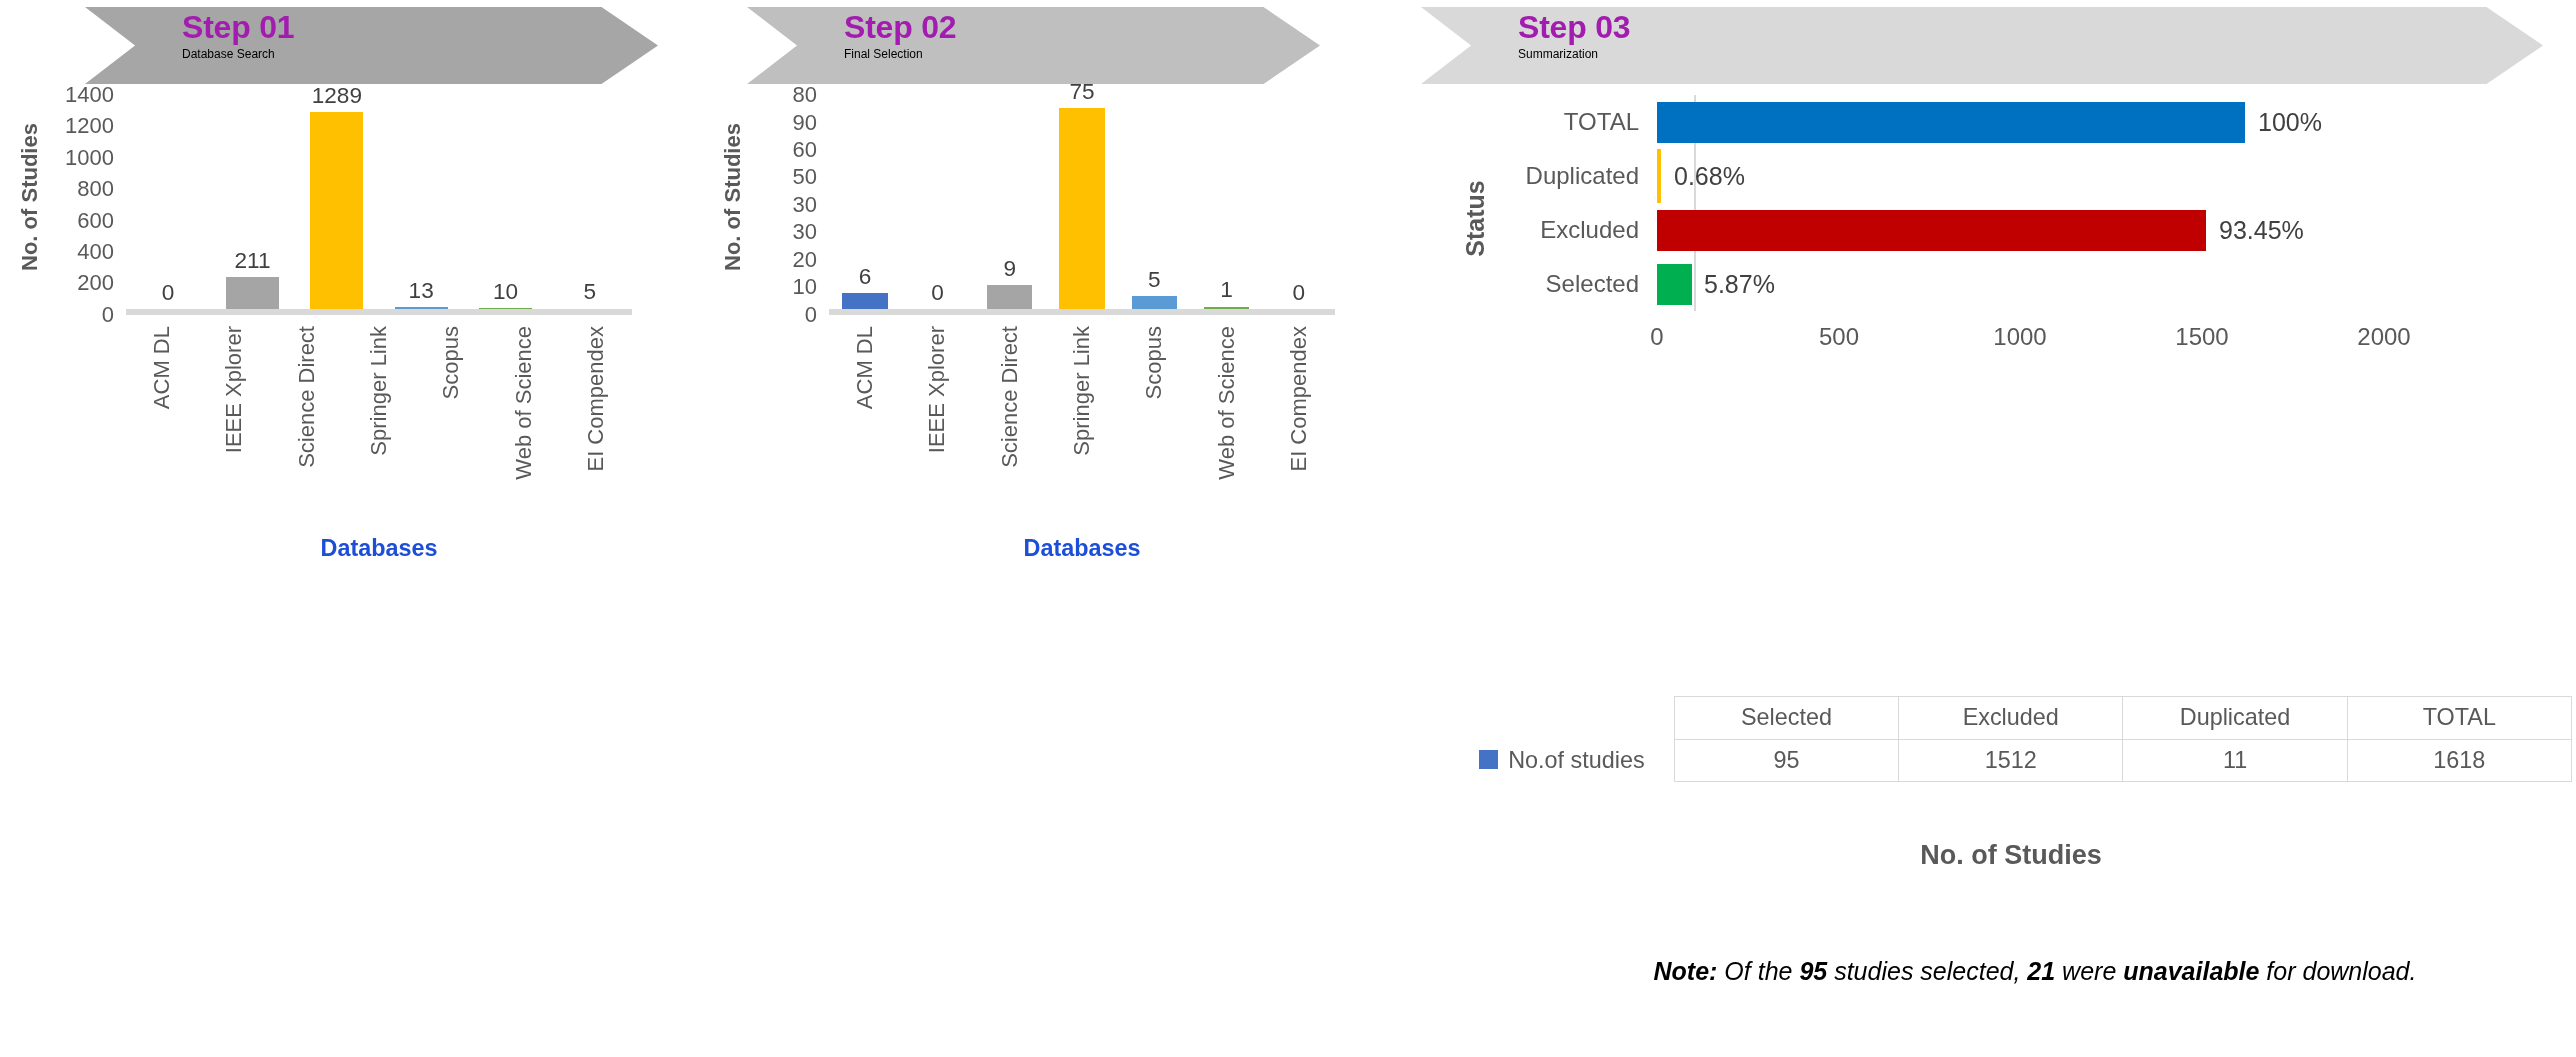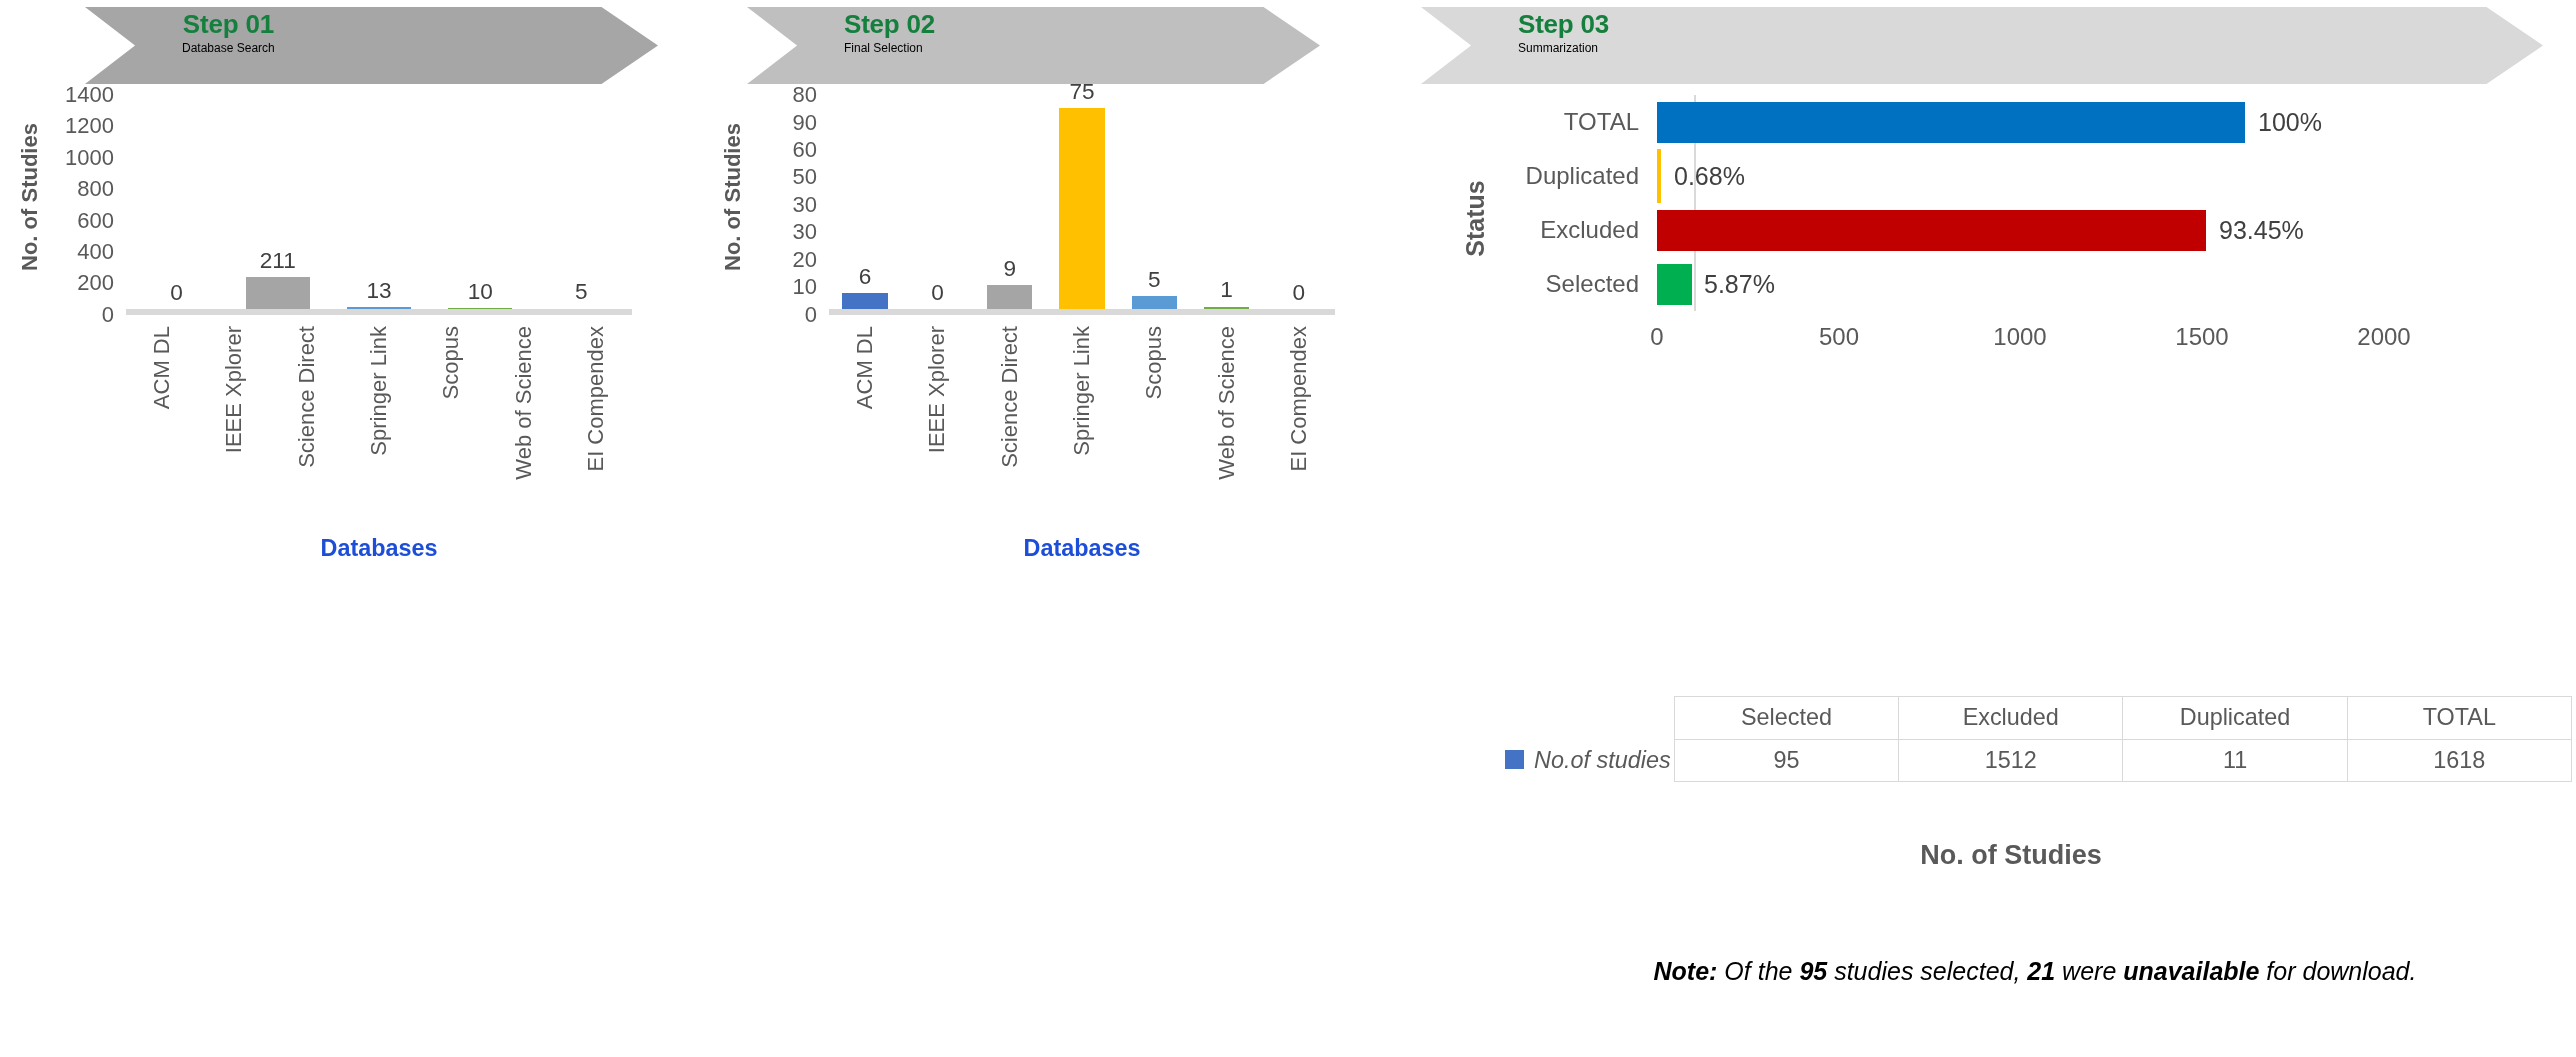--- a/index.html
+++ b/index.html
@@ -27,23 +27,23 @@
     inset: 0;
   }
   .banner-text {
     position: absolute;
     left: 97px;
     top: 4.8px;
     z-index: 3;
     line-height: 1.05;
   }
   .banner-title {
-    font-size: 26px;
+    font-size: 32px;
     font-weight: bold;
-    color: #15803d;
+    color: #a21caf;
     letter-spacing: -0.2px;
     text-align: center;
   }
   .banner-sub {
     font-size: 12px;
     color: #000000;
     margin-top: 3.2px;
   }
 
   
@@ -268,24 +268,23 @@
     font-size: 23.4px;
     color: #595959;
     font-weight: normal;
     text-align: center;
     padding: 7.3px 3.2px;
     height: 39px;
     box-sizing: border-box;
   }
   table.dt td.legendcell, table.dt th.legendcell {
     border: none;
-    text-align: right;
+    text-align: center;
     padding-left: 3.2px;
     white-space: nowrap;
-    font-style: italic;
   }
   .legend-swatch {
     display: inline-block;
     width: 19.4px;
     height: 19.4px;
     background: #4472C4;
     margin-right: 9.7px;
     vertical-align: -1.6px;
   }
   #hc-xtitle {
@@ -359,20 +358,25 @@
   <div class="vc-plot" id="vc0-plot">
     <div class="vc-colwrap" id="vc0-cols">
         <div class="vc-col">
           <div class="vc-bar" style="height: 0px; background: transparent;">
             <div class="vc-val">0</div>
           </div>
         </div>
         <div class="vc-col">
           <div class="vc-bar" style="height: 32px; background: rgb(165, 165, 165);">
             <div class="vc-val">211</div>
+          </div>
+        </div>
+        <div class="vc-col">
+          <div class="vc-bar" style="height: 197px; background: rgb(255, 192, 0);">
+            <div class="vc-val">1289</div>
           </div>
         </div>
         <div class="vc-col">
           <div class="vc-bar" style="height: 2px; background: rgb(91, 155, 213);">
             <div class="vc-val">13</div>
           </div>
         </div>
         <div class="vc-col">
           <div class="vc-bar" style="height: 1.5px; background: rgb(112, 173, 71);">
             <div class="vc-val">10</div>

